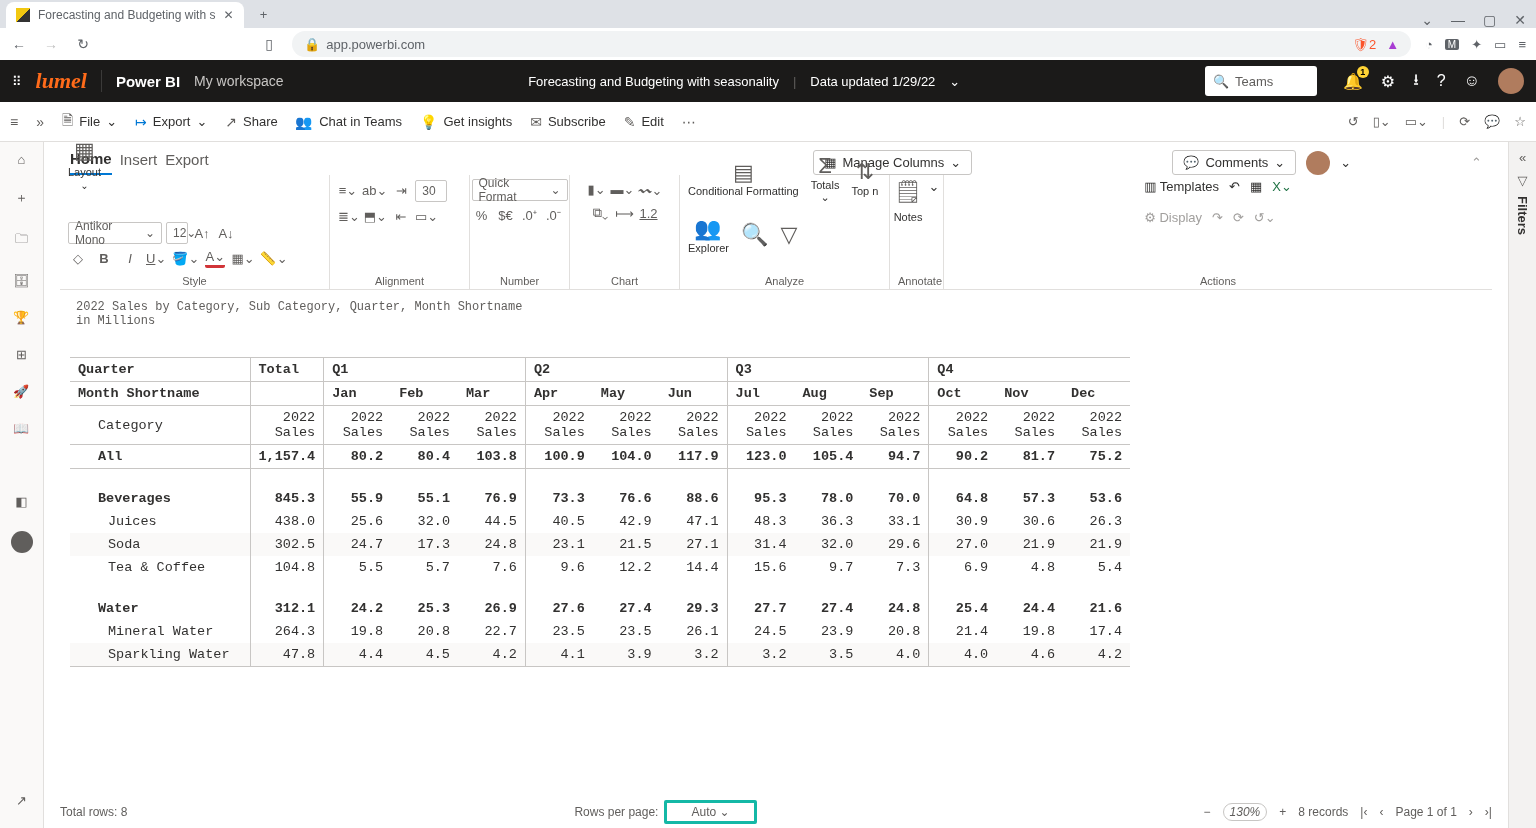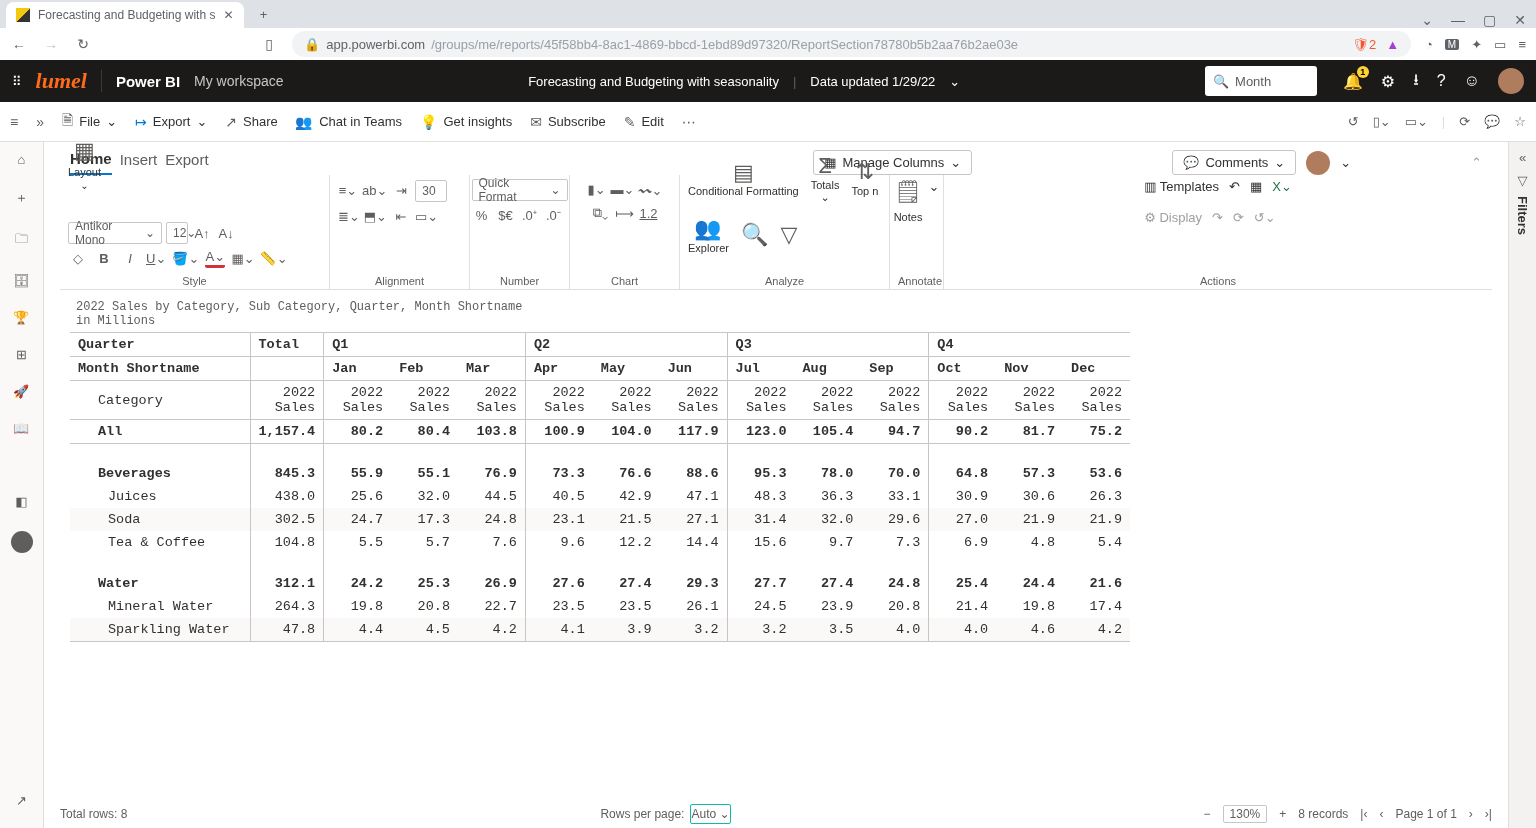--- a/index.html
+++ b/index.html
@@ -59,40 +59,40 @@
 .ribbon-group { border-right:1px solid #e1dfdd; padding:4px 8px 2px 8px; display:flex; flex-direction:column; gap:2px; min-width:0;}
 .ribbon-group-body { display:flex; gap:6px; align-items:center; height:48px; flex-wrap:wrap; align-content:center;}
 .ribbon-group-label { text-align:center; font-size:11px; color:#605e5c; padding-top:2px;margin-top:44px;}
 .ico-btn { min-width:20px; height:20px; display:flex; align-items:center; justify-content:center; color:#605e5c; font-size:13px; border-radius:2px;}
 .ico-lg { font-size:22px; color:#605e5c;}
 .font-box { border:1px solid #c8c6c4; height:22px; padding:0 6px; display:flex; align-items:center; font-size:12px; color:#605e5c; border-radius:2px;}
 
 
 .chart-title { font-family:"Consolas","Courier New",monospace; font-size:12px; color:#605e5c; padding:10px 0 0 22px; white-space:pre;}
 .table-wrap { padding:4px 0 0 16px; font-family:"Consolas","Courier New",monospace; font-size:13.5px;}
-table { border-collapse:collapse; width:1060px;}
+table { border-collapse:collapse; width:1060px;margin-top:25px;}
 th,td { text-align:right; padding:4px 8px; white-space:nowrap;}
 .hdr-row th { font-weight:700; text-align:left; border-top:1px solid #c8c6c4; border-bottom:1px solid #c8c6c4;}
 .sub-hdr td { text-align:right; color:#323130; border-bottom:1px solid #c8c6c4;}
 .cat-col { text-align:left !important; padding-left:28px;}
 .cat-col.l1 { padding-left:28px;}
 .cat-col.l2 { padding-left:38px;}
 .row-all td { font-weight:700; border-bottom:1px solid #c8c6c4;}
 .row-bold td { font-weight:700;}
 .bl { border-left:1px solid #c8c6c4;}
 .spacer-row td { height:18px;}
 tr.zebra td { background:#faf9f8;}
 tr.last td { border-bottom:1px solid #c8c6c4;}
 
 
 .viz-footer { position:absolute; bottom:4px; left:16px; right:16px; display:flex; align-items:center; font-size:12px; color:#605e5c;}
 .viz-footer .mid { margin-left:auto; margin-right:auto; display:flex; gap:6px; align-items:center;}
 .viz-footer .right { display:flex; gap:12px; align-items:center;}
-.rpp-box { border:1px solid #14b8a6; padding:2px 0; border-radius:2px;}
-.zoom-box { border:1px solid #c8c6c4; padding:1px 6px; border-radius:2px;}
+.rpp-box { border:3px solid #14b8a6; padding:2px 24px; border-radius:2px;}
+.zoom-box { border:1px solid #c8c6c4; padding:1px 6px; border-radius:9px;font-style:italic;}
 
 
 .filters-pane { width:28px; border-left:1px solid #e1dfdd; background:#f3f2f1; display:flex; flex-direction:column; align-items:center; padding-top:8px; gap:8px; color:#605e5c;}
 .filters-label { writing-mode:vertical-rl; font-size:13px; font-weight:600; color:#323130;}
 </style>
 </head>
 <body>
 
 <div class="browser-tabbar">
   <div class="browser-tab">
@@ -111,21 +111,20 @@
 
 <div class="browser-addr">
   <span class="nav-ico">←</span>
   <span class="nav-ico disabled">→</span>
   <span class="nav-ico">↻</span>
   <span style="width:140px"></span>
   <span class="nav-ico">▯</span>
   <div class="addr-bar">
     <span>🔒</span>
     <span>app.powerbi.com</span>
-      <span style="color:#9aa0a6;">/groups/me/reports/45f58bb4-8ac1-4869-bbcd-1ebd89d97320/ReportSection78780b5b2aa76b2ae03e</span>
     <span style="margin-left:auto; display:flex; gap:10px;">
       <span style="color:#fb542b;">🛡2</span>
       <span style="color:#a83dd3;">▲</span>
     </span>
   </div>
   <div class="ext-icons">
     <span>◔</span>
     <span style="background:#5f6368;color:#fff;padding:0 3px;font-size:10px;border-radius:2px;">M</span>
     <span>✦</span>
     <span>▭</span>
@@ -140,21 +139,21 @@
   <span class="pbi-title">Power BI</span>
   <span class="pbi-workspace">My workspace</span>
   <div class="pbi-center">
     <span>Forecasting and Budgeting with seasonality</span>
     <span style="color:#605e5c;">|</span>
     <span>Data updated 1/29/22</span>
     <span>⌄</span>
   </div>
   <div class="pbi-search">
     <span>🔍</span>
-    <span>Month</span>
+    <span>Teams</span>
   </div>
   <div class="pbi-icons">
     <span class="bell-badge">🔔</span>
     <span>⚙</span>
     <span>⭳</span>
     <span>?</span>
     <span>☺</span>
     <span class="avatar"></span>
   </div>
 </div>

